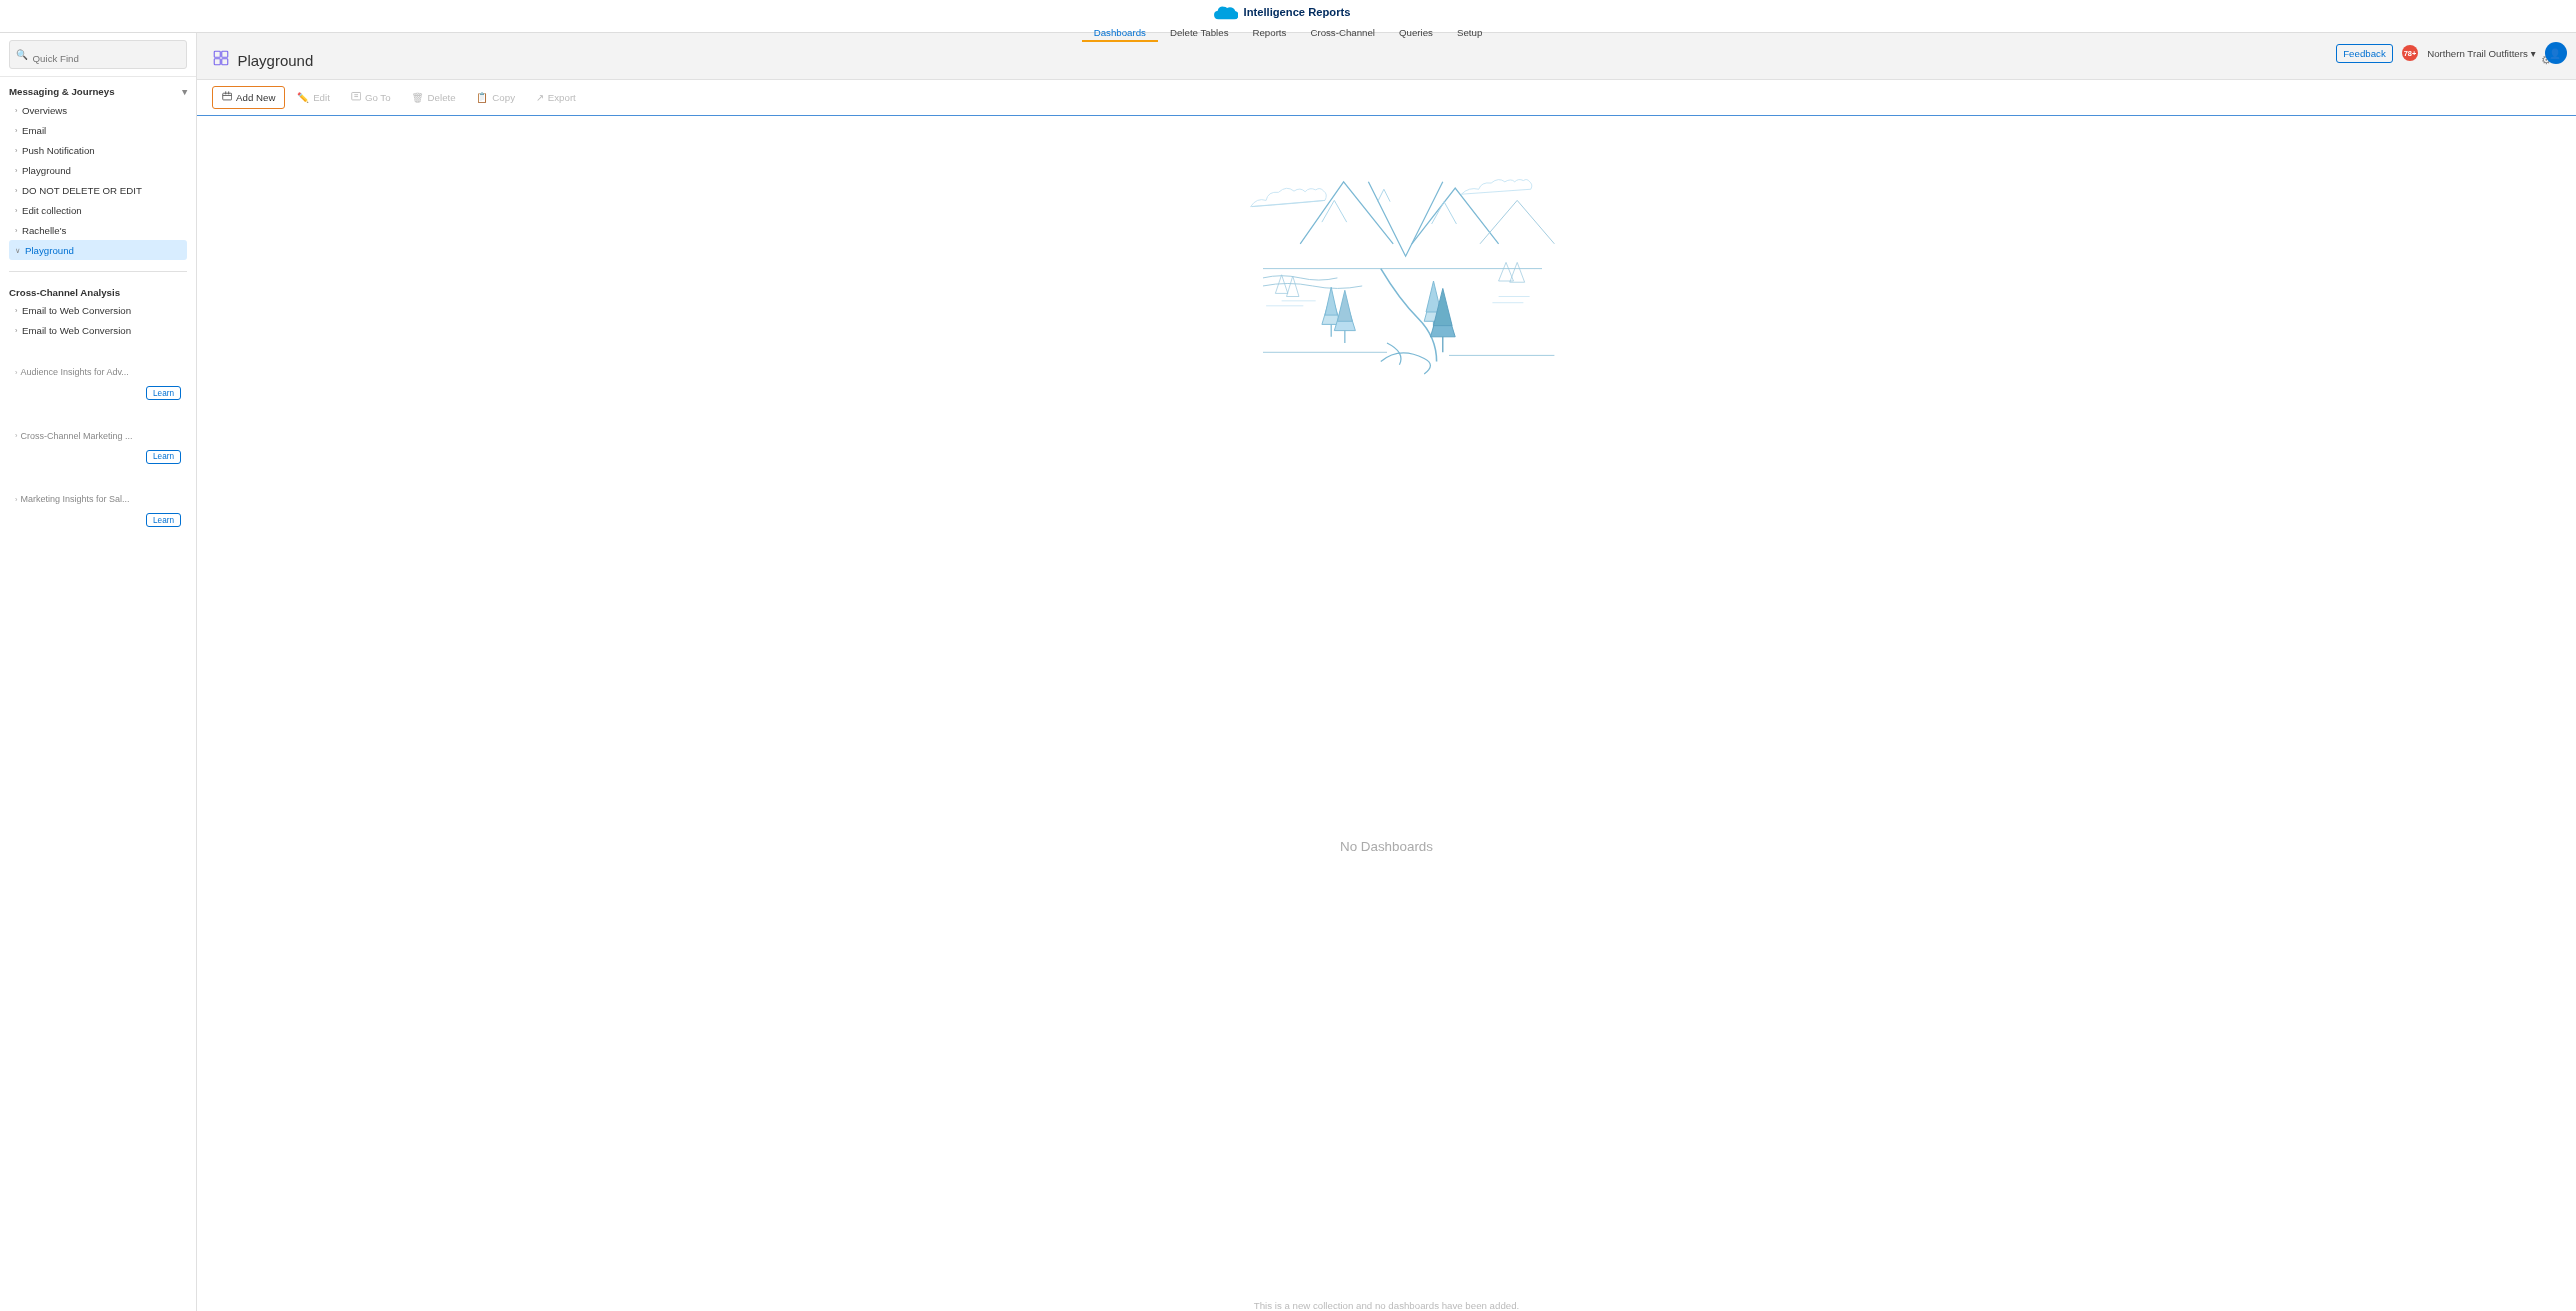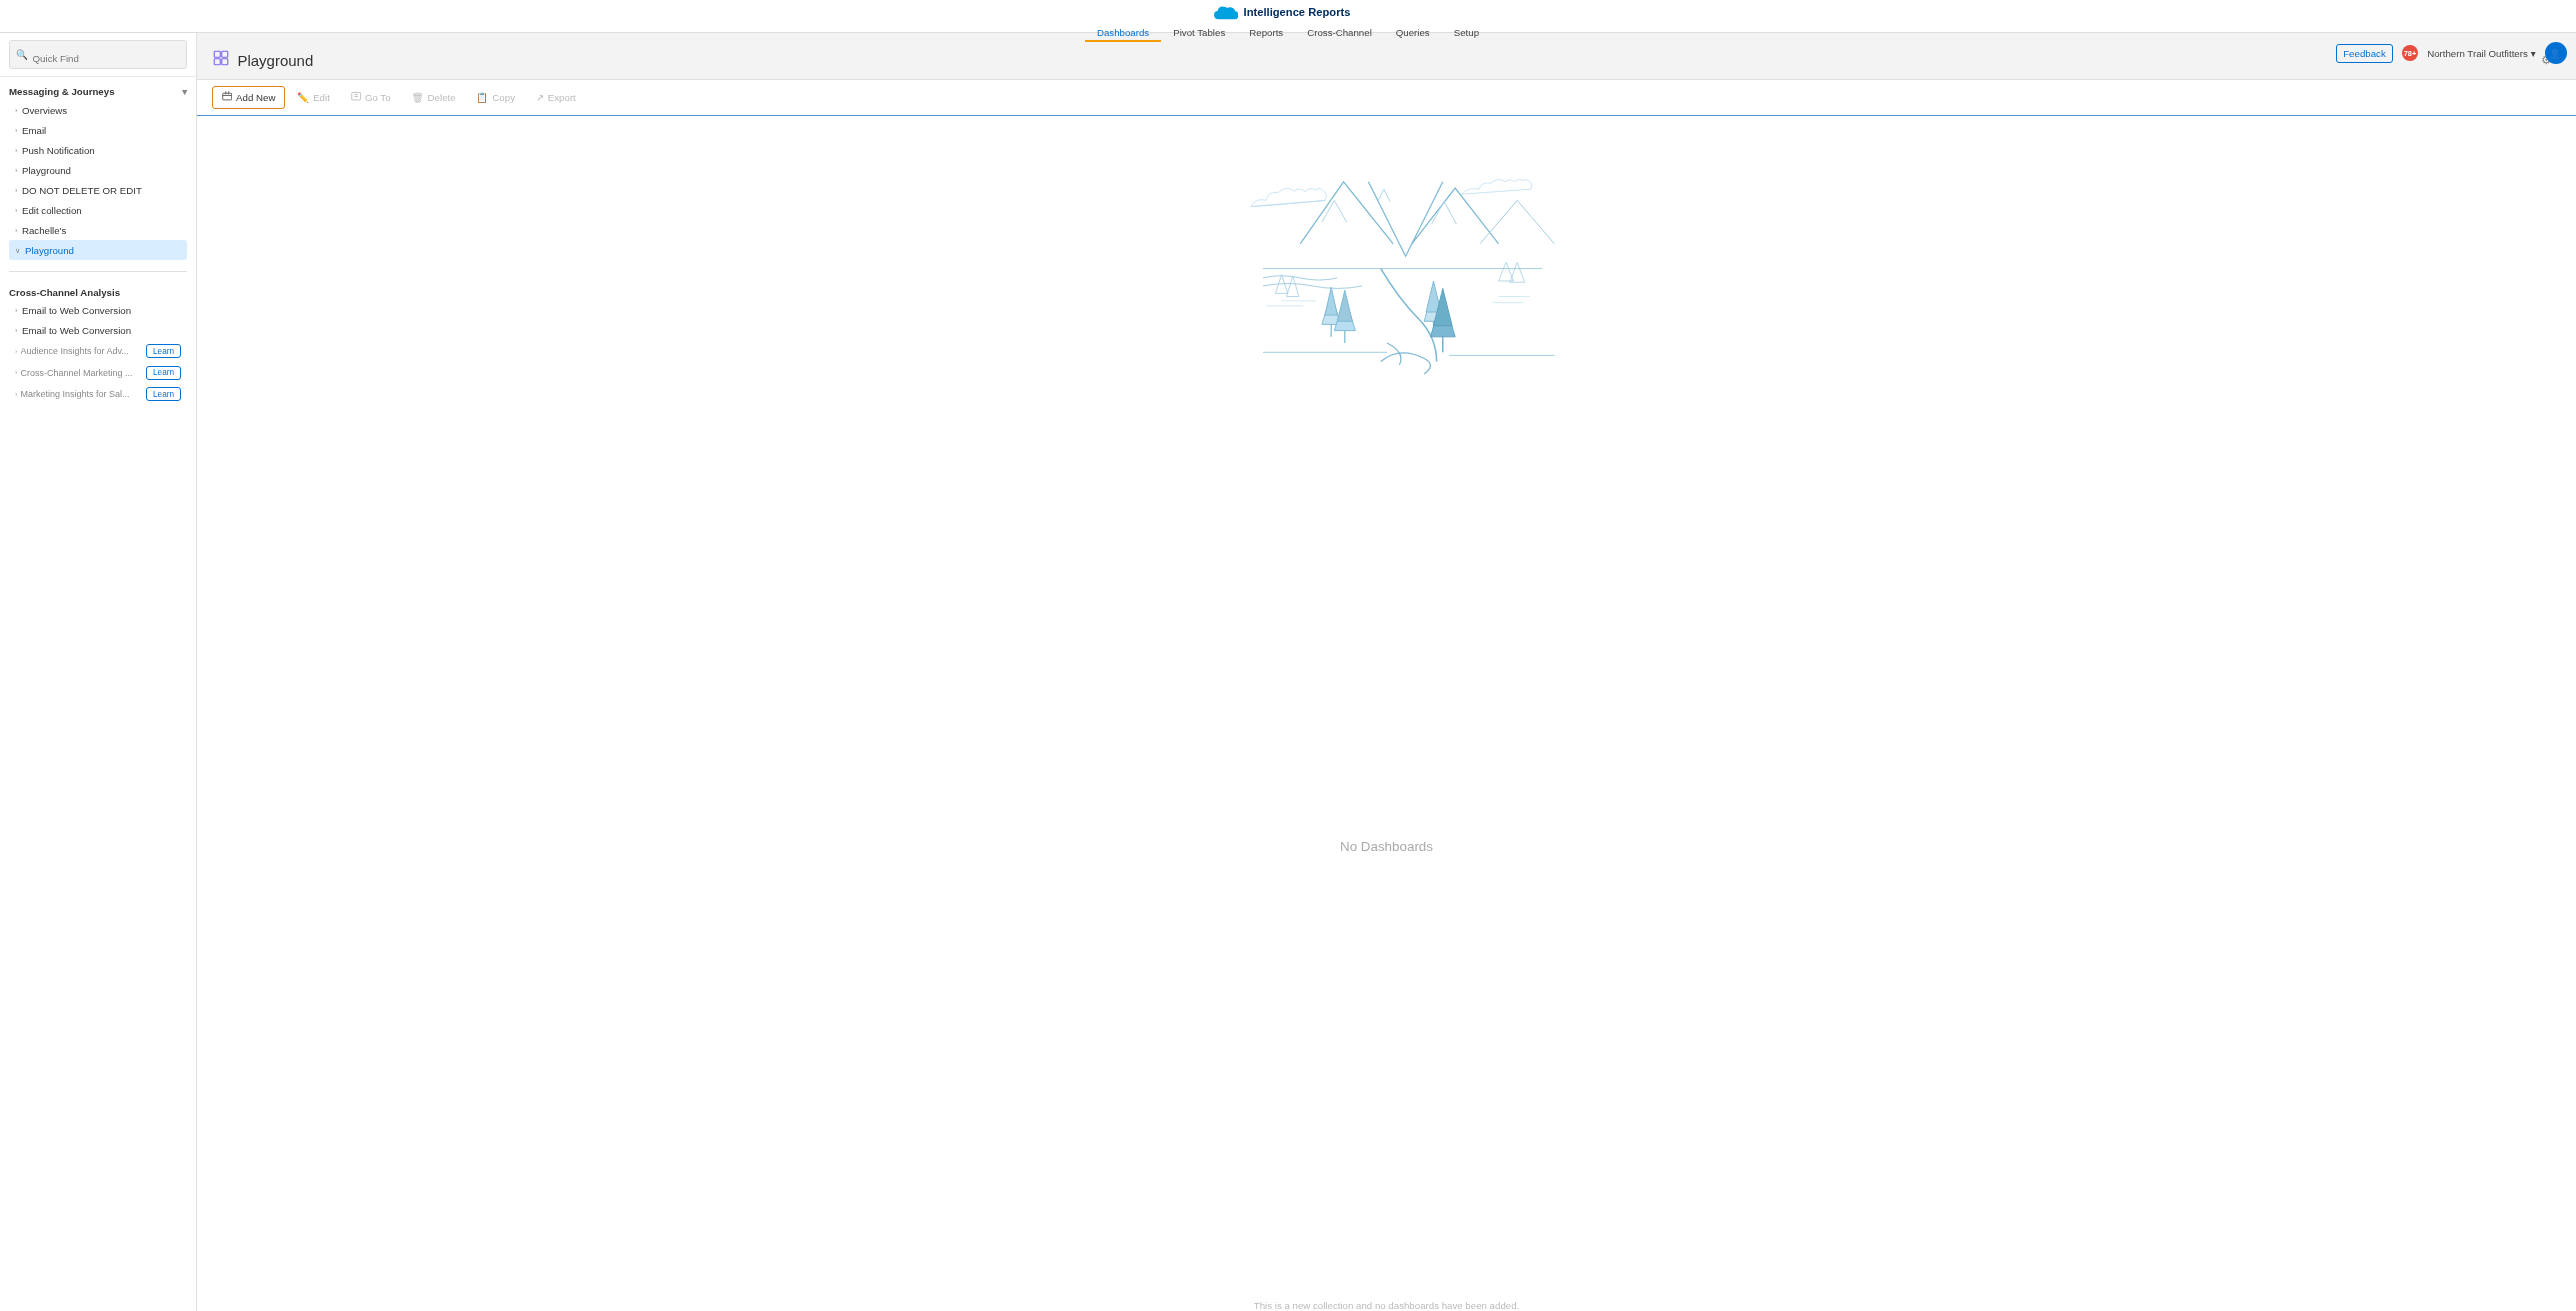--- a/index.html
+++ b/index.html
@@ -69,20 +69,21 @@
     .sidebar-item-with-learn {
       display: flex; align-items: center; gap: 3px; padding: 3.7px 6px;
     }
     .sidebar-item-with-learn .item-label {
       font-size: 9px; color: #888; flex: 1; overflow: hidden; text-overflow: ellipsis; white-space: nowrap;
     }
     .learn-btn {
       background: #fff; border: 0.7px solid #0070d2; color: #0070d2;
       font-size: 8.2px; padding: 1.5px 6px; border-radius: 3px; cursor: pointer;
       white-space: nowrap;
+      margin-top: 42px;
     }
 
     
     .main-content { flex: 1; display: flex; flex-direction: column; background: #f3f3f3; overflow: hidden; }
 
     
     .page-header {
       background: #f3f3f3; padding: 10.4px 15px 7.4px;
       display: flex; align-items: center; justify-content: space-between;
       border-bottom: 0.7px solid #e0e0e0;
@@ -131,21 +132,21 @@
   <div class="top-nav-logo">
 
     <svg viewBox="0 0 50 35" xmlns="http://www.w3.org/2000/svg">
       <path d="M20.5 6.5a9.5 9.5 0 0 1 6.8 2.9 11.5 11.5 0 0 1 5.9-1.6 11.6 11.6 0 0 1 11 7.8 8.7 8.7 0 0 1-1.7 17.2H9a9 9 0 0 1-1.2-17.9 9.5 9.5 0 0 1 12.7-8.4z" fill="#00a1e0"></path>
     </svg>
     <span class="top-nav-logo-text">Intelligence Reports</span>
   </div>
 
   <nav class="top-nav-tabs">
     <div class="nav-tab active">Dashboards</div>
-    <div class="nav-tab">Pivot Tables</div>
+    <div class="nav-tab">Delete Tables</div>
     <div class="nav-tab">Reports</div>
     <div class="nav-tab">Cross-Channel</div>
     <div class="nav-tab">Queries</div>
     <div class="nav-tab">Setup</div>
   </nav>
 
   <div class="top-nav-right">
     <div class="feedback-btn">Feedback</div>
     <div class="notification-badge">78+</div>
     <div class="org-selector">

